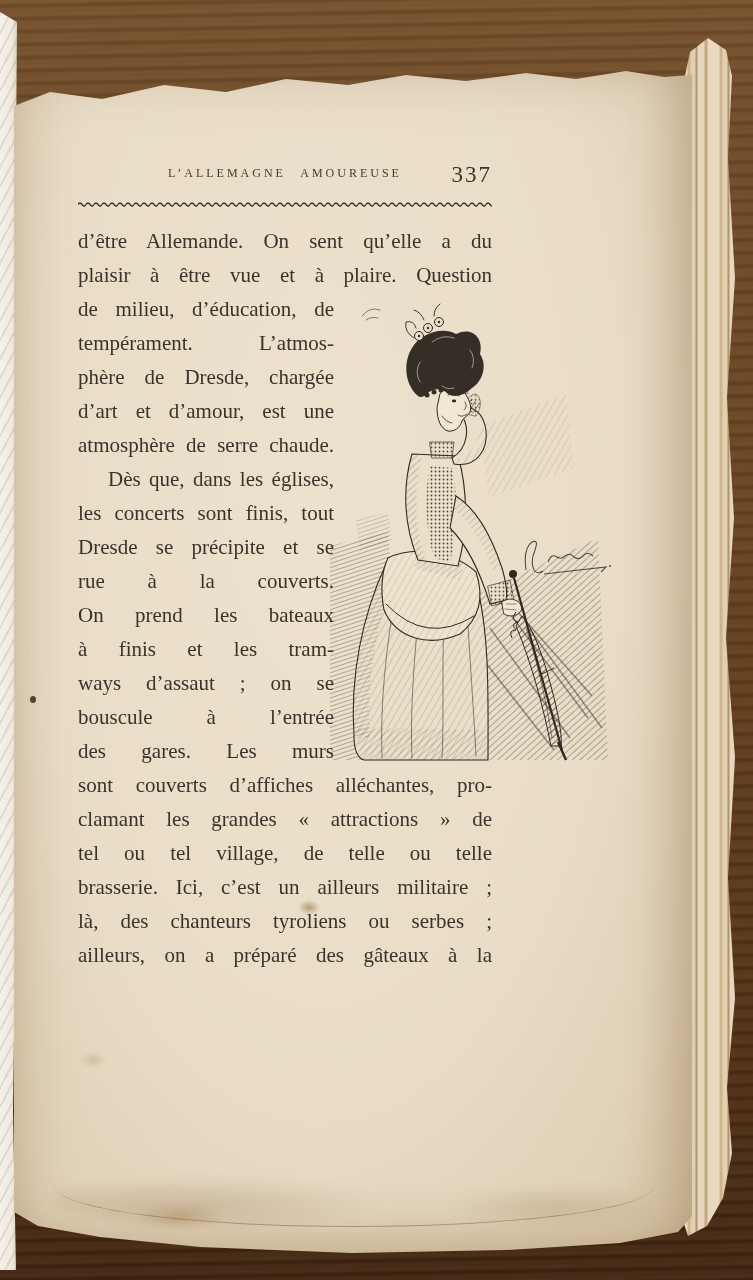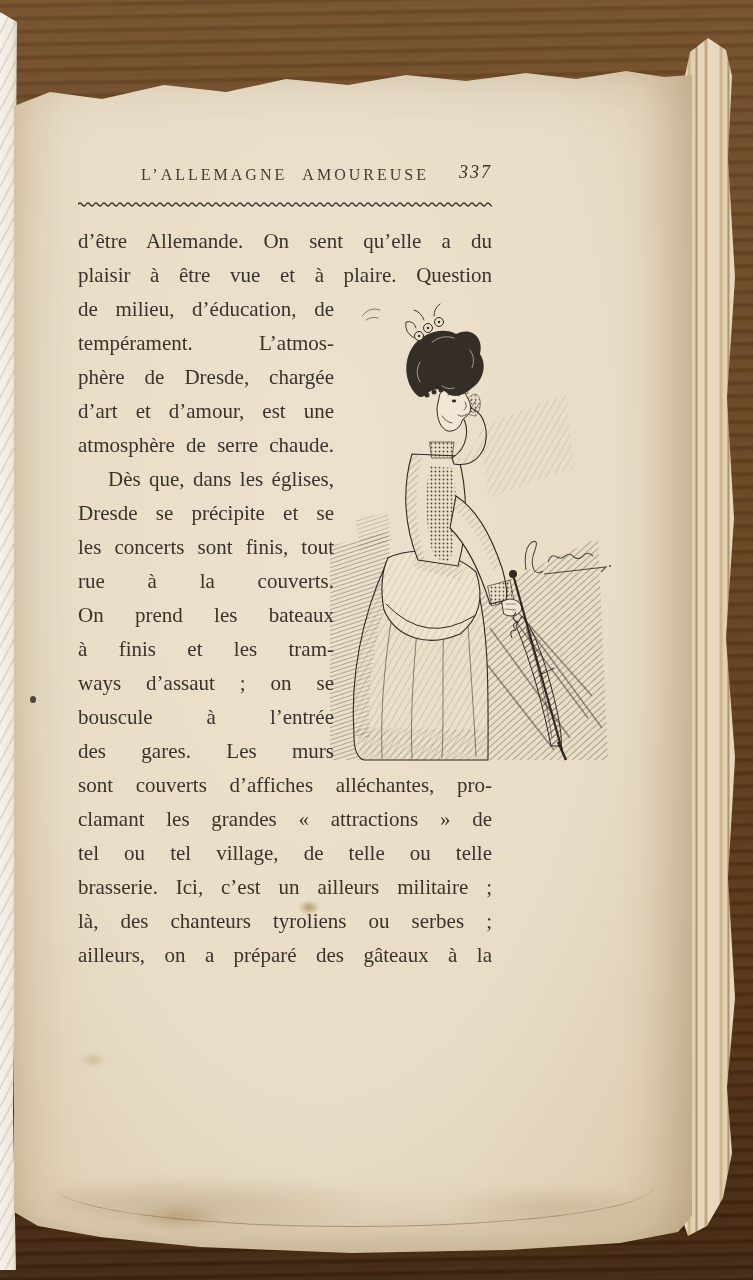--- a/index.html
+++ b/index.html
@@ -43,25 +43,25 @@
     filter:drop-shadow(4px 5px 5px rgba(35,20,8,.5));
   }
   .page-shade{
     position:absolute;inset:0;pointer-events:none;
     box-shadow:inset 0 0 70px rgba(130,95,55,.20), inset -24px 0 44px rgba(130,95,55,.14), inset 0 -30px 50px rgba(150,110,70,.16);
   }
 
   
   .head-row{position:absolute;left:64px;top:100px;width:414px;height:30px;}
   .running-title{
-    width:100%;text-align:center;font-size:16px;letter-spacing:3px;word-spacing:9px;
+    width:100%;text-align:center;font-size:12px;letter-spacing:3px;word-spacing:9px;
     color:#443c32;text-transform:uppercase;
   }
   .folio{
-    position:absolute;right:0;top:-4px;font-size:18px;color:#3b332b;letter-spacing:2px;font-style:italic;
+    position:absolute;right:0;top:-4px;font-size:23px;color:#3b332b;letter-spacing:2px;
   }
   .rule{position:absolute;left:64px;top:134px;width:414px;height:9px;}
 
   
   .text-block{
     position:absolute;left:64px;top:158px;width:414px;
     font-size:21px;line-height:34px;color:#3a332b;
   }
   .line{text-align:justify;text-align-last:justify;height:34px;white-space:nowrap;}
   .line.nar{width:256px;}
@@ -107,22 +107,22 @@
 
   <div class="text-block">
     <div class="line full">d’être Allemande. On sent qu’elle a du</div>
     <div class="line full">plaisir à être vue et à plaire. Question</div>
     <div class="line nar">de milieu, d’éducation, de</div>
     <div class="line nar">tempérament. L’atmos-</div>
     <div class="line nar">phère de Dresde, chargée</div>
     <div class="line nar">d’art et d’amour, est une</div>
     <div class="line nar">atmosphère de serre chaude.</div>
     <div class="line nar ind">Dès que, dans les églises,</div>
+    <div class="line nar">les concerts sont finis, tout</div>
     <div class="line nar">Dresde se précipite et se</div>
-    <div class="line nar">les concerts sont finis, tout</div>
     <div class="line nar">rue à la couverts.</div>
     <div class="line nar">On prend les bateaux</div>
     <div class="line nar">à finis et les tram-</div>
     <div class="line nar">ways d’assaut ; on se</div>
     <div class="line nar">bouscule à l’entrée</div>
     <div class="line nar">des gares. Les murs</div>
     <div class="line full">sont couverts d’affiches alléchantes, pro-</div>
     <div class="line full">clamant les grandes « attractions » de</div>
     <div class="line full">tel ou tel village, de telle ou telle</div>
     <div class="line full">brasserie. Ici, c’est un ailleurs militaire ;</div>

